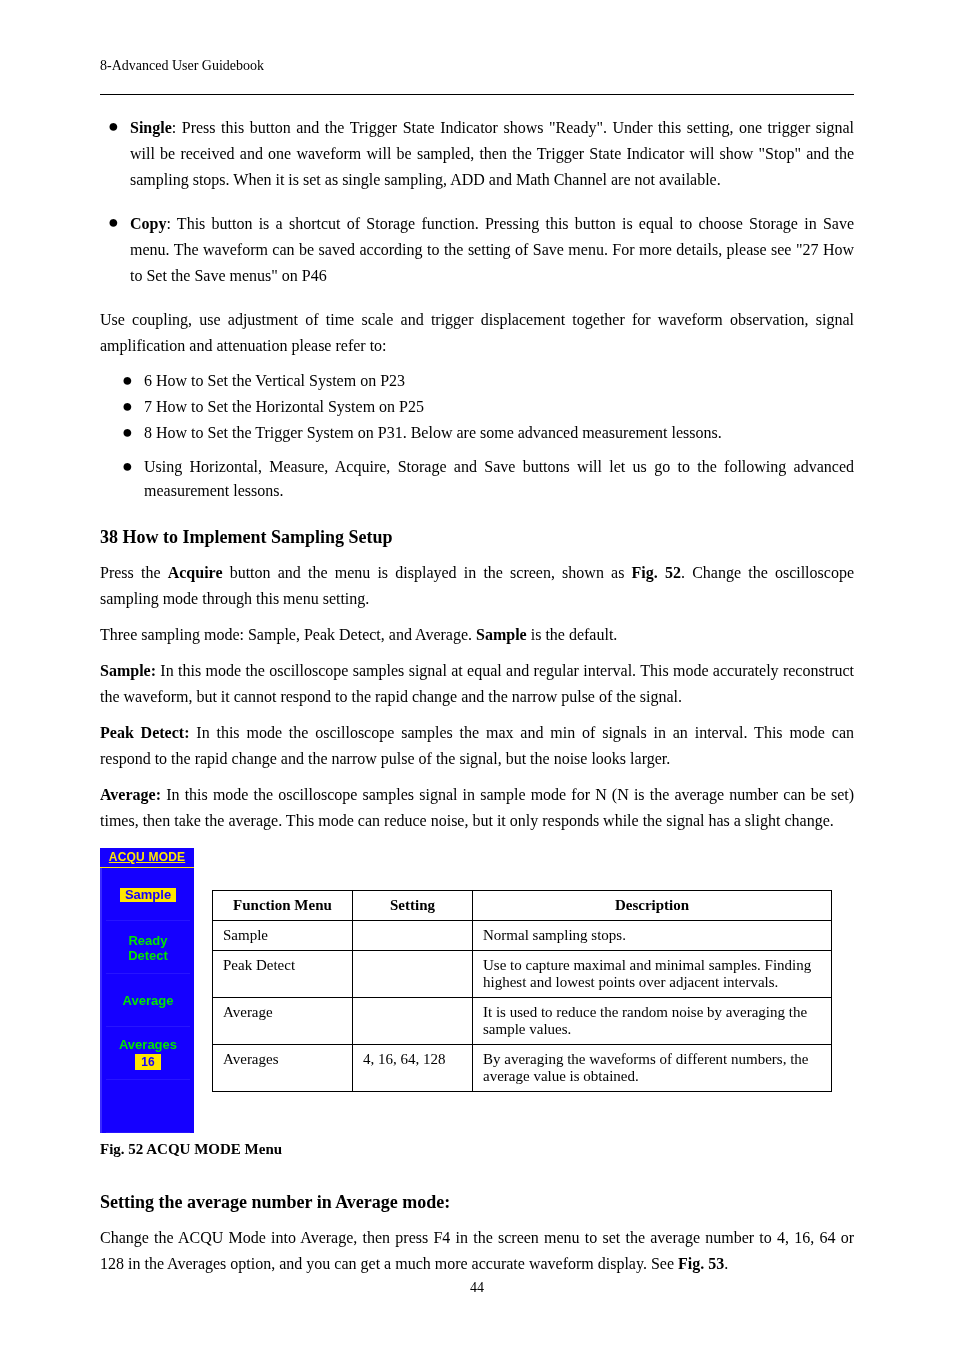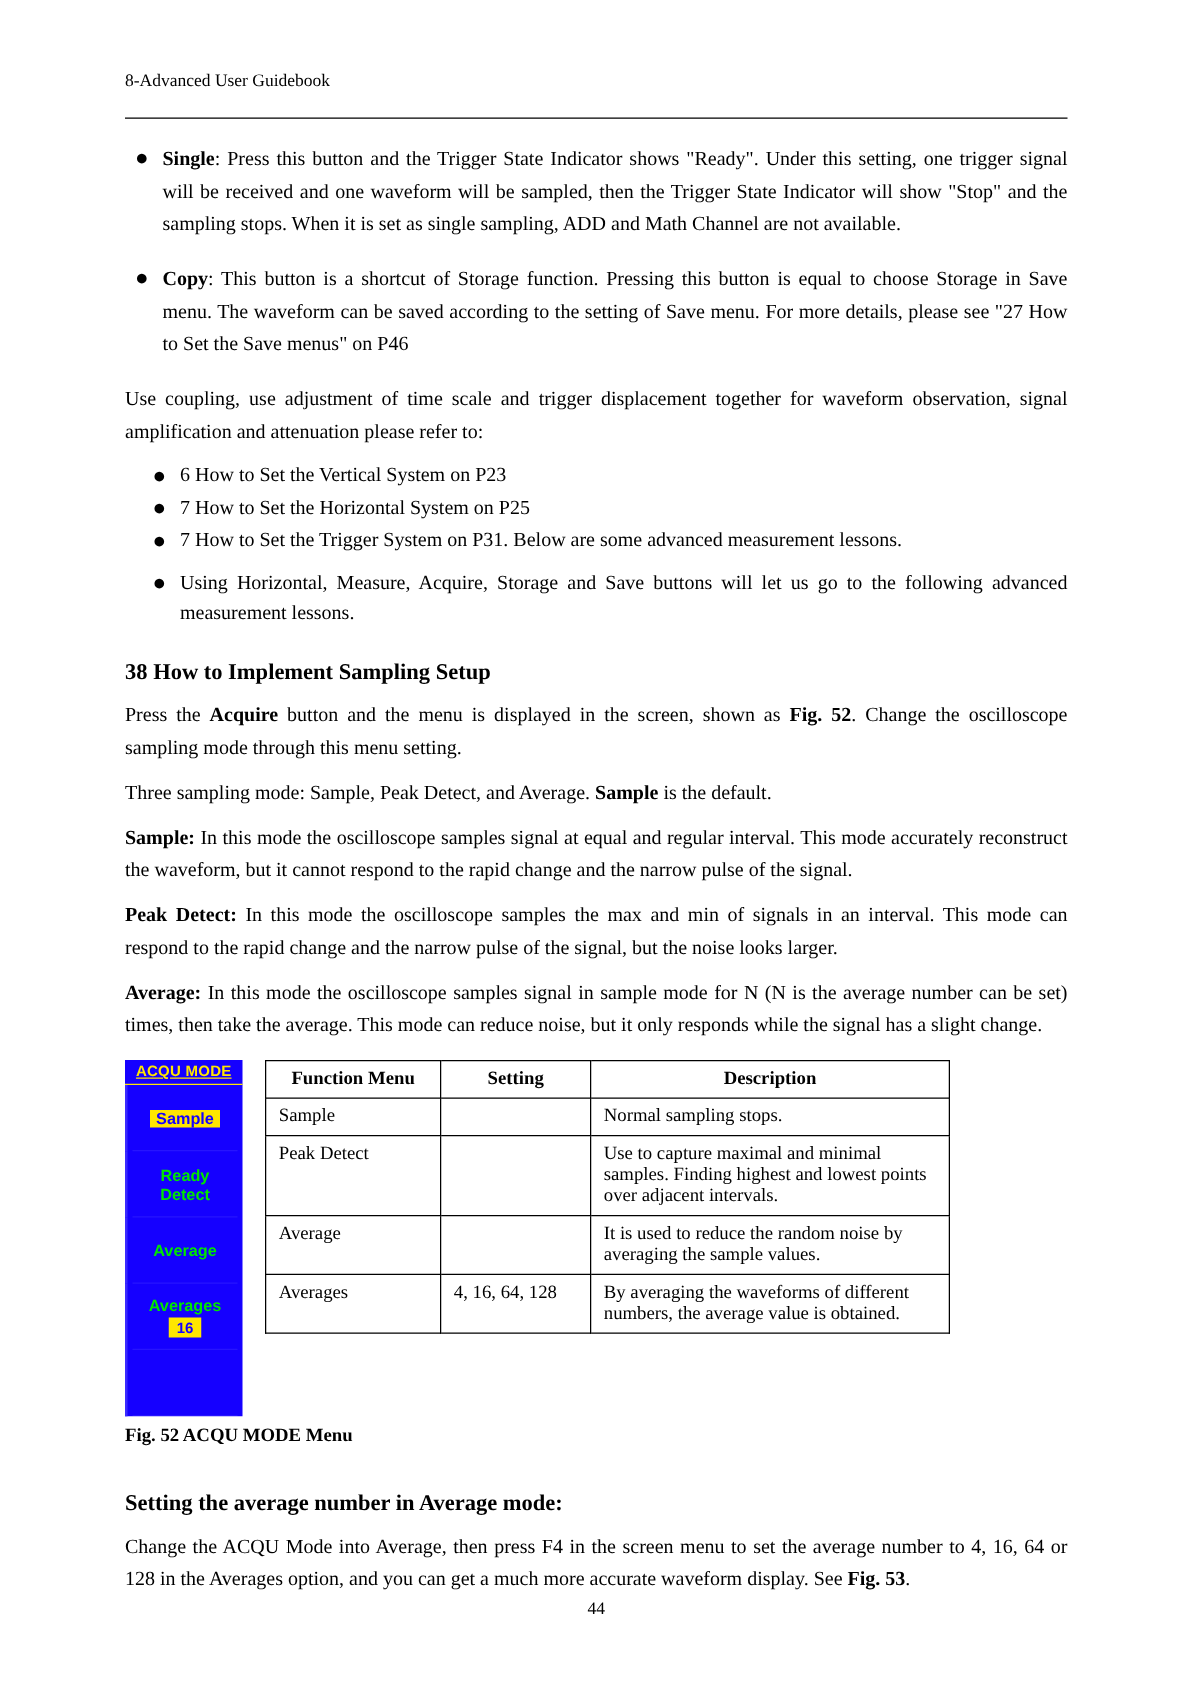--- a/index.html
+++ b/index.html
@@ -58,21 +58,21 @@
     margin-bottom: 10px;
   }
   .sub-bullets {
     margin-left: 14px;
     margin-bottom: 14px;
   }
   .sub-bullets .bullet-text { line-height: 24px; }
   .sub-bullets .bullet-block { margin-bottom: 2px; }
   .figure-row {
     display: flex;
-    align-items: flex-start;
+    align-items: center;
     margin-top: 14px;
   }
   .menu-panel {
     width: 94px;
     background: #1500ff;
     display: flex;
     flex-direction: column;
     margin-right: 18px;
     flex-shrink: 0;
   }
@@ -121,21 +121,21 @@
   }
   .badge-label {
     color: #00e600;
     font-size: 13px;
     font-weight: bold;
     margin-bottom: 2px;
   }
   .sample-pill .badge { font-size: 13px; padding: 0 5px; }
   table.menu-table {
     border-collapse: collapse;
-    width: 548px;
+    width: 620px;
     font-size: 15px;
   }
   table.menu-table th, table.menu-table td {
     border: 1px solid #000;
     padding: 6px 10px;
     vertical-align: top;
     text-align: left;
     font-weight: normal;
   }
   table.menu-table th {
@@ -195,21 +195,21 @@
     <div class="bullet-block">
       <div class="bullet-dot">●</div>
       <div class="bullet-text">6 How to Set the Vertical System on P23</div>
     </div>
     <div class="bullet-block">
       <div class="bullet-dot">●</div>
       <div class="bullet-text">7 How to Set the Horizontal System on P25</div>
     </div>
     <div class="bullet-block">
       <div class="bullet-dot">●</div>
-      <div class="bullet-text">7 How to Set the Trigger System on P31. Below are some advanced measurement lessons.</div>
+      <div class="bullet-text">8 How to Set the Trigger System on P31. Below are some advanced measurement lessons.</div>
     </div>
     <div class="bullet-block" style="margin-top:10px;">
       <div class="bullet-dot">●</div>
       <div class="bullet-text">Using Horizontal, Measure, Acquire, Storage and Save buttons will let us go to the following advanced measurement lessons.</div>
     </div>
   </div>
 
   <div class="h2">38 How to Implement Sampling Setup</div>
 
   <div class="para">

